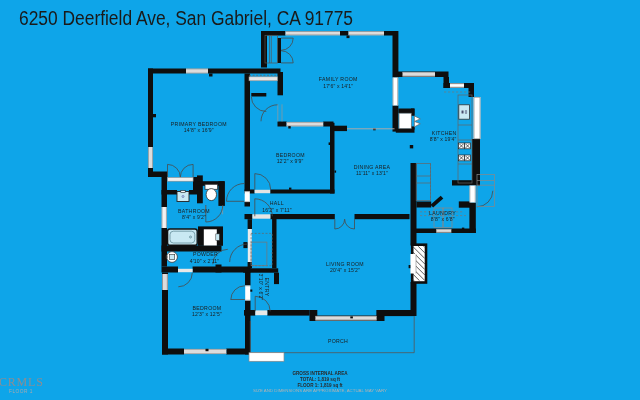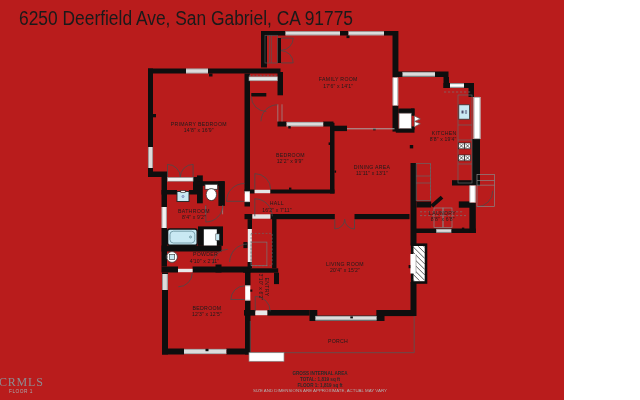--- a/index.html
+++ b/index.html
@@ -1,16 +1,16 @@
 <!DOCTYPE html>
 <html><head>
 <meta charset="utf-8">
 <style>
   html,body{margin:0;padding:0;background:#ffffff;}
-  #page{position:relative;width:564px;height:400px;background:#b91c1c;overflow:hidden;
+  #page{position:relative;width:640px;height:400px;background:#0ea5e9;overflow:hidden;
         font-family:"Liberation Sans", sans-serif;}
   svg{position:absolute;left:0;top:0;}
   text{font-family:"Liberation Sans", sans-serif;}
   .rm{font-size:5.2px;fill:#1c1c1c;letter-spacing:0.3px;}
   .dm{font-size:5.1px;fill:#1c1c1c;letter-spacing:0.15px;}
 </style>
 </head>
 <body>
 <div id="page">
 <svg width="640" height="400" viewBox="0 0 640 400">

